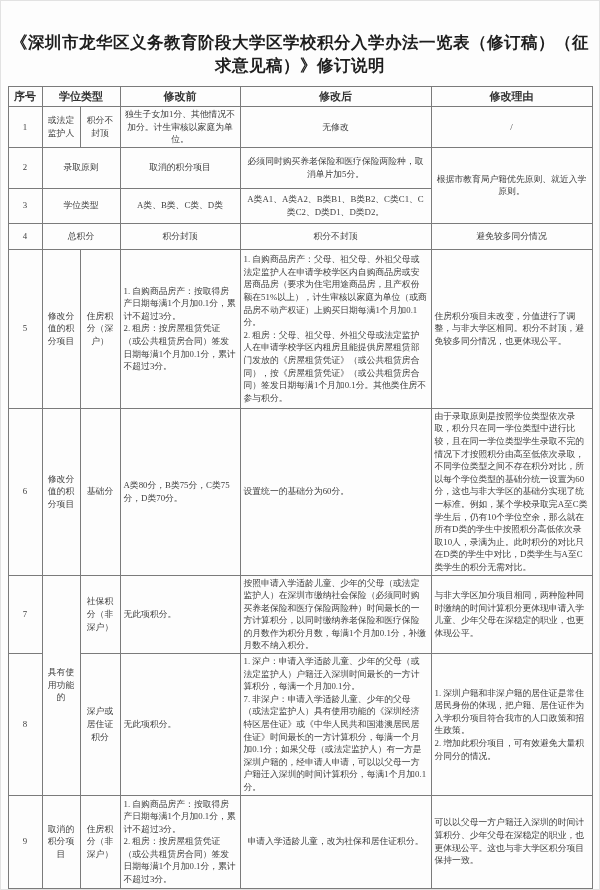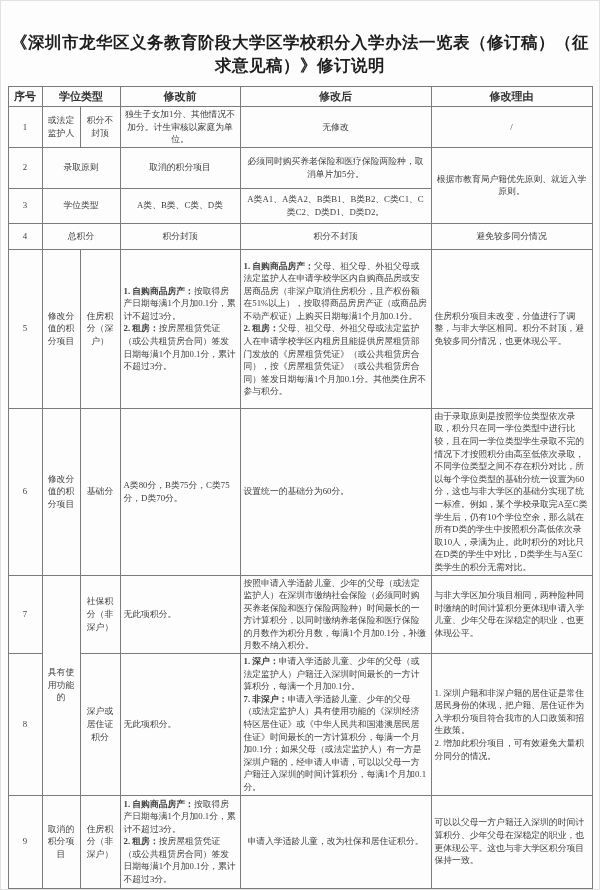--- a/index.html
+++ b/index.html
@@ -18,21 +18,21 @@
     border-collapse:collapse; margin:0 auto; width:584px; table-layout:fixed;
   }
   .rev td, .rev th {
     border:1px solid #7b7b7b;
     font-size:8.8px; line-height:12.6px;
     padding:1px 3px; text-align:center; vertical-align:middle;
     word-break:break-all; overflow:hidden;
   }
   .rev th { font-weight:bold; font-size:11px; color:#333; }
   .rev td.l { text-align:left; }
-  .rev b { font-weight:bold; }
+  .rev b { font-weight:normal; }
   .item { margin:0; }
   tr.hh { height:20px; } tr.h1 { height:32px; } tr.h2 { height:41px; }
   tr.h3 { height:35px; } tr.h4 { height:26px; } tr.h5 { height:159px; }
   tr.h6 { height:161px; } tr.h7 { height:63px; } tr.h8 { height:131px; }
   tr.h9 { height:93px; }
   .notes {
     display:flex; margin:9px 0 0 9px; font-size:9px; line-height:13.8px; color:#404040;
   }
   .notes .lbl { white-space:nowrap; }
   .notes .body div { white-space:nowrap; }
@@ -96,21 +96,21 @@
 
     <tr class="h5">
       <td>5</td>
       <td>修改分值的积分项目</td>
       <td>住房积分（深户）</td>
       <td class="l">
         <div class="item"><b>1. 自购商品房产：</b><span>按取得房产日期每满1个月加0.1分，累计不超过3分。</span></div>
         <div class="item"><b>2. 租房：</b><span>按房屋租赁凭证（或公共租赁房合同）签发日期每满1个月加0.1分，累计不超过3分。</span></div>
       </td>
       <td class="l">
-        <div class="item"><b>1. 自购商品房产：</b><span>父母、祖父母、外祖父母或法定监护人在申请学校学区内自购商品房或安居商品房（非深户取消住房积分，且产权份额在51%以上），按取得商品房房产证（或商品房不动产权证）上购买日期每满1个月加0.1分。</span></div>
+        <div class="item"><b>1. 自购商品房产：</b><span>父母、祖父母、外祖父母或法定监护人在申请学校学区内自购商品房或安居商品房（要求为住宅用途商品房，且产权份额在51%以上），计生审核以家庭为单位（或商品房不动产权证）上购买日期每满1个月加0.1分。</span></div>
         <div class="item"><b>2. 租房：</b><span>父母、祖父母、外祖父母或法定监护人在申请学校学区内租房且能提供房屋租赁部门发放的《房屋租赁凭证》（或公共租赁房合同），按《房屋租赁凭证》（或公共租赁房合同）签发日期每满1个月加0.1分。其他类住房不参与积分。</span></div>
       </td>
       <td class="l">住房积分项目未改变，分值进行了调整，与非大学区相同。积分不封顶，避免较多同分情况，也更体现公平。</td>
     </tr>
 
     <tr class="h6">
       <td>6</td>
       <td>修改分值的积分项目</td>
       <td>基础分</td>
       <td class="l">A类80分，B类75分，C类75分，D类70分。</td>

